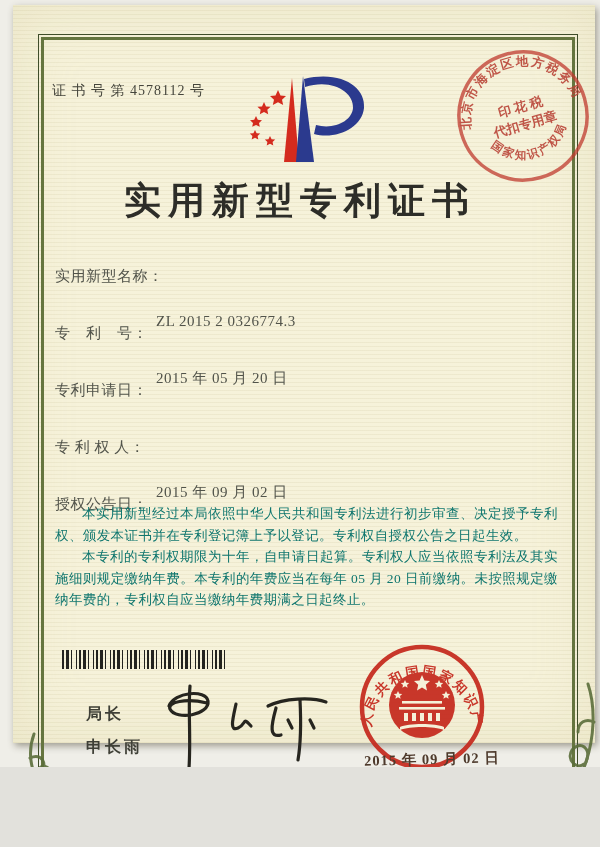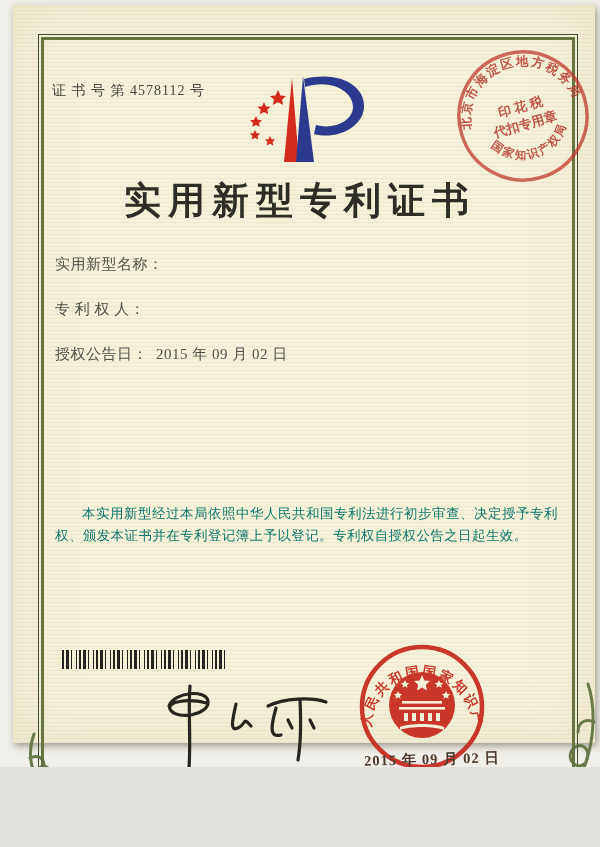--- a/index.html
+++ b/index.html
@@ -28,21 +28,21 @@
     position:absolute; left:52px; top:82px; font-size:14px; letter-spacing:1px; color:#45453c;
   }
   .title {
     position:absolute; left:0; right:0; top:176px; text-align:center;
     font-size:37px; font-weight:bold; letter-spacing:7px; color:#2d2d28;
   }
   .logo { position:absolute; left:226px; top:70px; }
   .fields { position:absolute; left:55px; top:256px; right:60px; }
   .field { display:flex; margin-bottom:28px; font-size:15px; line-height:17px;
            color:#51534a; letter-spacing:.5px; white-space:nowrap; }
-  .field .lbl { flex:none; }
+  .field .lbl { flex:none;margin-top:12px; }
   .field .val { margin-left:8px; }
   .paras { position:absolute; left:55px; right:42px; top:503px; }
   .paras p { font-size:13.5px; line-height:21.5px; text-indent:2em;
              color:#0f766e; letter-spacing:.4px; text-align:justify; }
   .barcode {
     position:absolute; left:62px; top:650px; width:163px; height:19px;
     background:repeating-linear-gradient(90deg,
       #23231f 0 2px, transparent 2px 4px,
       #23231f 4px 7px, transparent 7px 9px,
       #23231f 9px 10px, transparent 10px 14px,
@@ -109,34 +109,47 @@
     </g>
   </svg>
 
   <div class="title">实用新型专利证书</div>
 
   <div class="fields">
     <div class="field">
       <span class="lbl">实用新型名称：</span>
     </div>
     <div class="field">
+      <span class="lbl">专　利　号：</span>
+      <span class="val">ZL 2015 2 0326774.3</span>
+    </div>
+    <div class="field">
+      <span class="lbl">专利申请日：</span>
+      <span class="val">2015 年 05 月 20 日</span>
+    </div>
+    <div class="field">
       <span class="lbl">专 利 权 人：</span>
     </div>
     <div class="field">
       <span class="lbl">授权公告日：</span>
       <span class="val">2015 年 09 月 02 日</span>
     </div>
   </div>
 
   <div class="paras">
     <p>本实用新型经过本局依照中华人民共和国专利法进行初步审查、决定授予专利权、颁发本证书并在专利登记簿上予以登记。专利权自授权公告之日起生效。</p>
+    <p>本专利的专利权期限为十年，自申请日起算。专利权人应当依照专利法及其实施细则规定缴纳年费。本专利的年费应当在每年 05 月 20 日前缴纳。未按照规定缴纳年费的，专利权自应当缴纳年费期满之日起终止。</p>
   </div>
 
   <div class="barcode"></div>
 
+  <div class="signer">
+    <div>局长</div>
+    <div>申长雨</div>
+  </div>
 
   <svg class="signature" width="195" height="100" viewBox="0 0 195 100">
     <g fill="none" stroke="#26251f" stroke-width="3.2" stroke-linecap="round">
       <path d="M40,10 C38,34 41,62 39,92"></path>
       <path d="M19,30 C24,16 56,13 58,25 C60,39 26,45 20,33 C17,26 36,22 57,27"></path>
       <path d="M86,28 C83,42 79,56 88,52 C97,48 92,40 101,50"></path>
       <path d="M118,30 C134,22 162,21 176,26"></path>
       <path d="M150,24 C151,44 151,66 148,84"></path>
       <path d="M126,32 C121,50 119,62 131,59"></path>
       <path d="M138,44 L142,52 M160,44 L164,52"></path>

